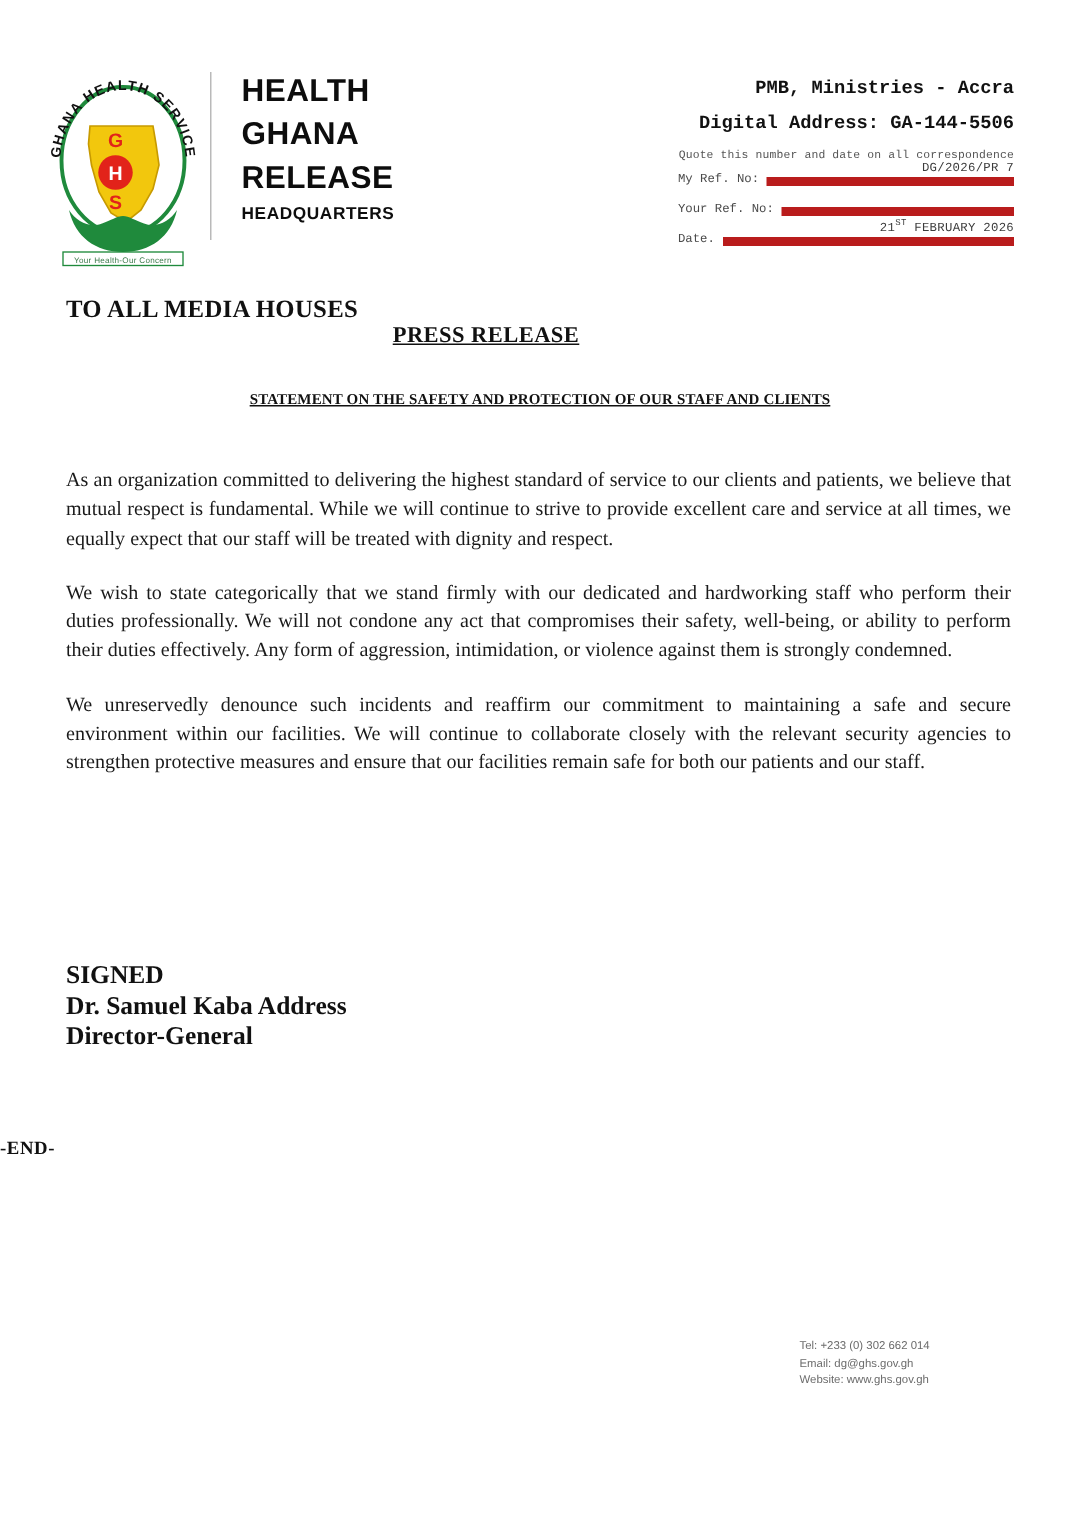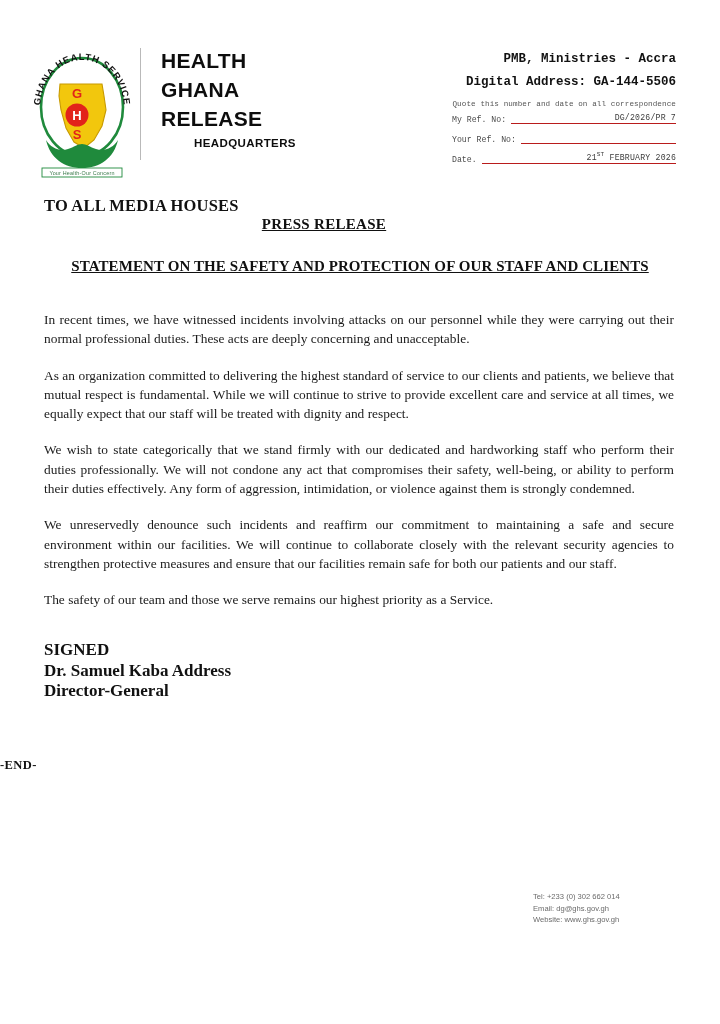--- a/index.html
+++ b/index.html
@@ -60,21 +60,20 @@
     letter-spacing: 0.3px;
     line-height: 29px;
     color: #0d0d0d;
   }
   .wordmark .wm-sub {
     font-size: 11.5px;
     font-weight: bold;
     letter-spacing: 0.4px;
     margin-top: 4px;
     color: #0d0d0d;
-    margin-left: 33px;
   }
 
   
   .addr-block {
     position: absolute;
     left: 452px;
     top: 48px;
     width: 224px;
     font-family: Liberation Mono, monospace;
     text-align: right;
@@ -101,21 +100,21 @@
     margin-bottom: 8px;
     height: 12px;
   }
   .ref-label {
     flex: 0 0 auto;
     white-space: nowrap;
     padding-right: 5px;
   }
   .ref-value {
     flex: 1 1 auto;
-    border-bottom: 1px solid #b91c1c;
+    border-bottom: 6px solid #b91c1c;
     padding-left: 4px;
     padding-bottom: 1px;
     color: #3c3c3c;
     white-space: nowrap;
     letter-spacing: 0.2px;
   }
   .ref-value sup {
     font-size: 6px;
     vertical-align: super;
   }
@@ -140,21 +139,21 @@
     letter-spacing: 0.3px;
   }
   .press-release span { text-decoration: underline; }
 
   .statement {
     position: absolute;
     left: 60px;
     top: 256px;
     width: 600px;
     text-align: center;
-    font-size: 15px;
+    font-size: 10px;
     font-weight: bold;
     line-height: 21px;
     letter-spacing: 0.1px;
   }
   .statement span { text-decoration: underline; }
 
   
   .body-text {
     position: absolute;
     left: 44px;
@@ -277,25 +276,23 @@
 
   <div class="press-release">
     <span>PRESS RELEASE</span>
   </div>
 
   <div class="statement">
     <span>STATEMENT ON THE SAFETY AND PROTECTION OF OUR STAFF AND CLIENTS</span>
   </div>
 
   <div class="body-text">
-    <p class="para">In recent times, we have witnessed incidents involving attacks on our personnel while they were carrying out their normal professional duties. These acts are deeply concerning and unacceptable.</p>
     <p class="para">As an organization committed to delivering the highest standard of service to our clients and patients, we believe that mutual respect is fundamental. While we will continue to strive to provide excellent care and service at all times, we equally expect that our staff will be treated with dignity and respect.</p>
     <p class="para">We wish to state categorically that we stand firmly with our dedicated and hardworking staff who perform their duties professionally. We will not condone any act that compromises their safety, well-being, or ability to perform their duties effectively. Any form of aggression, intimidation, or violence against them is strongly condemned.</p>
     <p class="para">We unreservedly denounce such incidents and reaffirm our commitment to maintaining a safe and secure environment within our facilities. We will continue to collaborate closely with the relevant security agencies to strengthen protective measures and ensure that our facilities remain safe for both our patients and our staff.</p>
-    <p class="para">The safety of our team and those we serve remains our highest priority as a Service.</p>
   </div>
 
   <div class="signature">
     <div>SIGNED</div>
     <div>Dr. Samuel Kaba Address</div>
     <div>Director-General</div>
   </div>
 
   <div class="end-mark">-END-</div>
 

